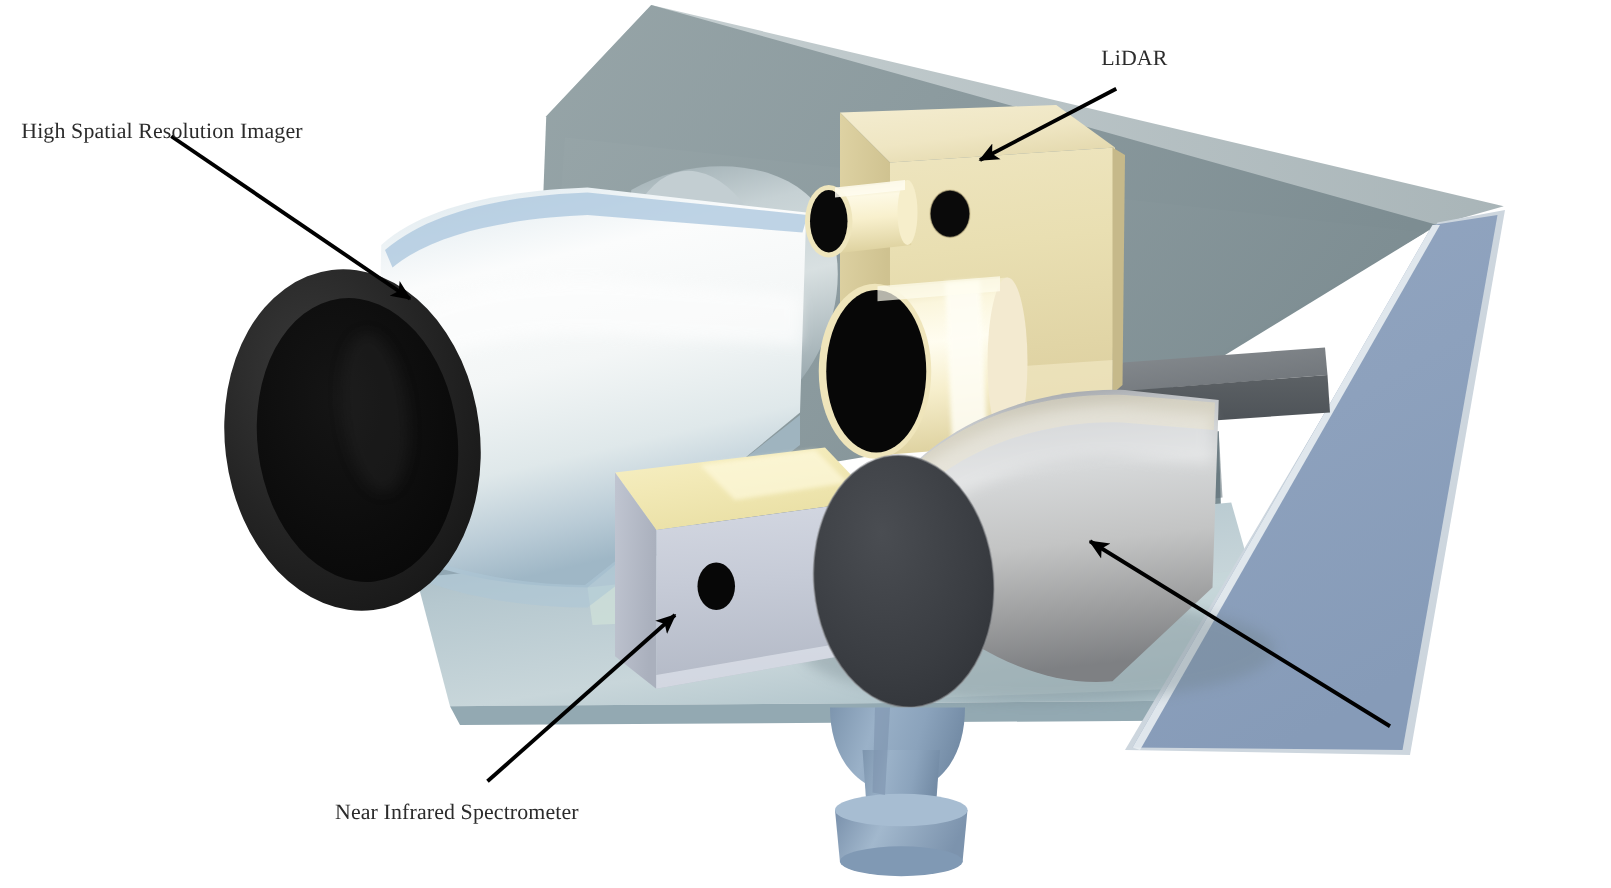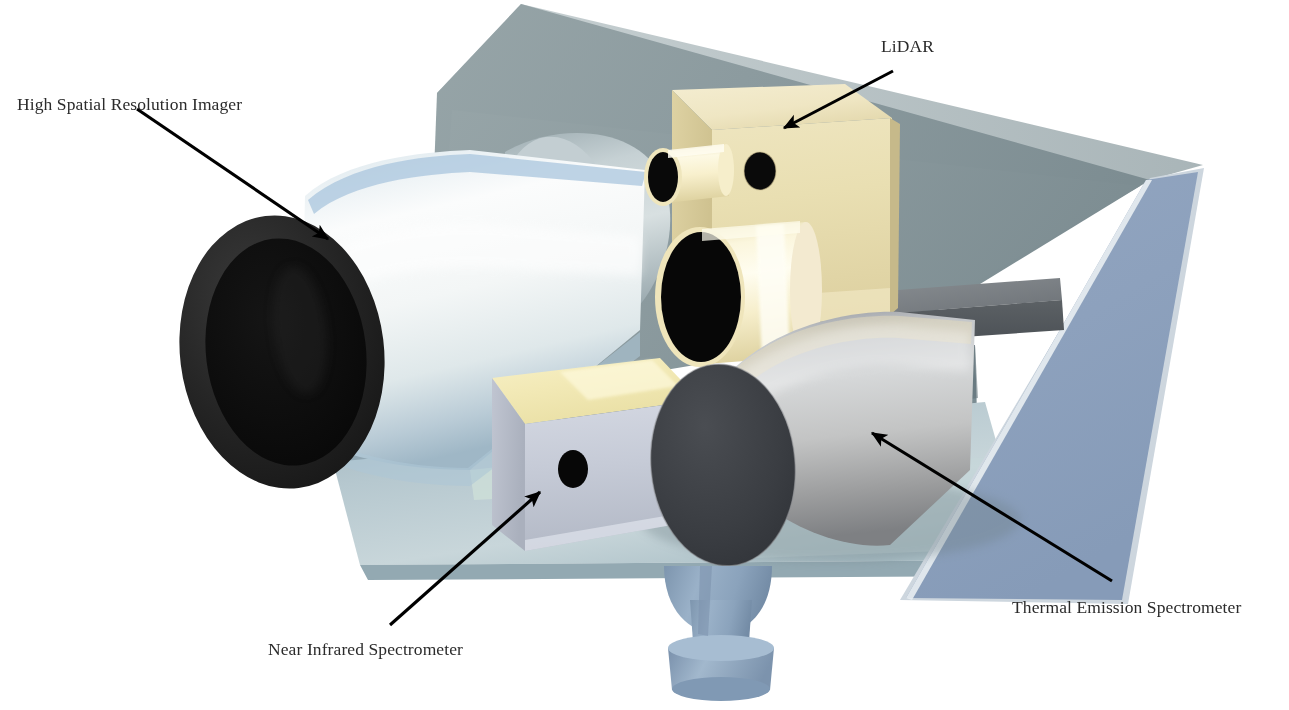--- a/index.html
+++ b/index.html
@@ -358,17 +358,16 @@
       <line x1="893" y1="71" x2="784" y2="128" marker-end="url(#arrowHead)"></line>
       <line x1="1112" y1="581" x2="872" y2="433" marker-end="url(#arrowHead)"></line>
       <line x1="390" y1="625" x2="540" y2="492" marker-end="url(#arrowHead)"></line>
     </g>
   </svg>
 
   <div class="callout-label" id="label-hsri">High Spatial Resolution Imager</div>
 
   <div class="callout-label" id="label-lidar">LiDAR</div>
 
-  <div class="callout-label" id="label-tes">Thermal Emission Spectrometer</div>
 
   <div class="callout-label" id="label-nir">Near Infrared Spectrometer</div>
 
 </div>
 
 </body></html>

